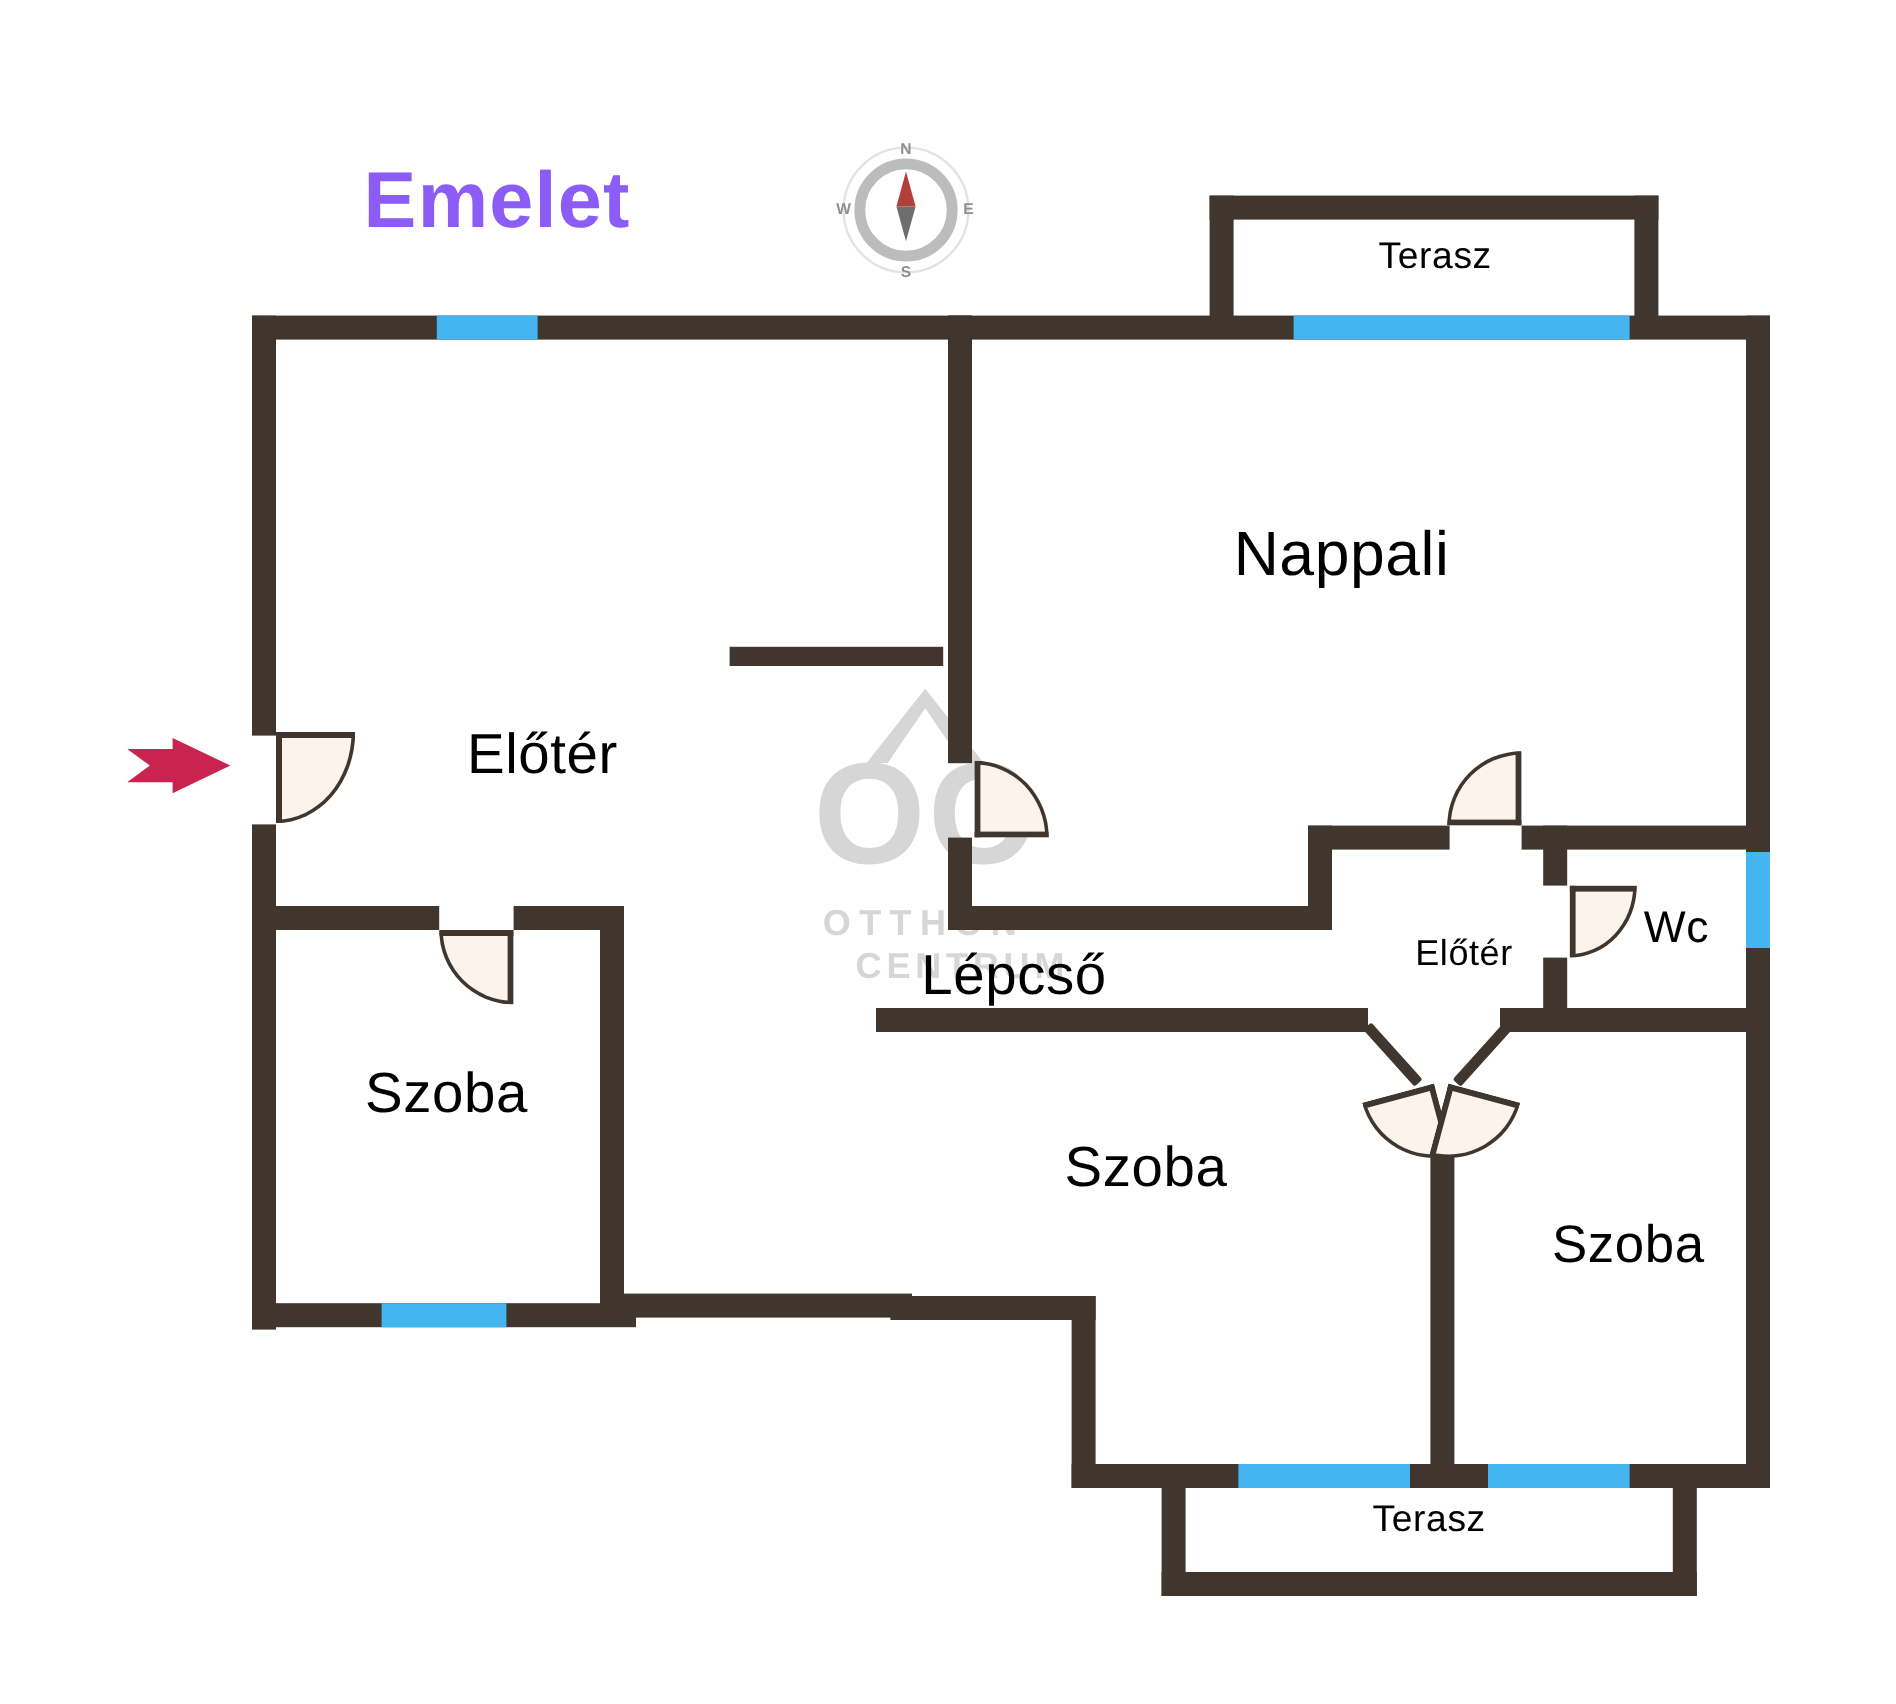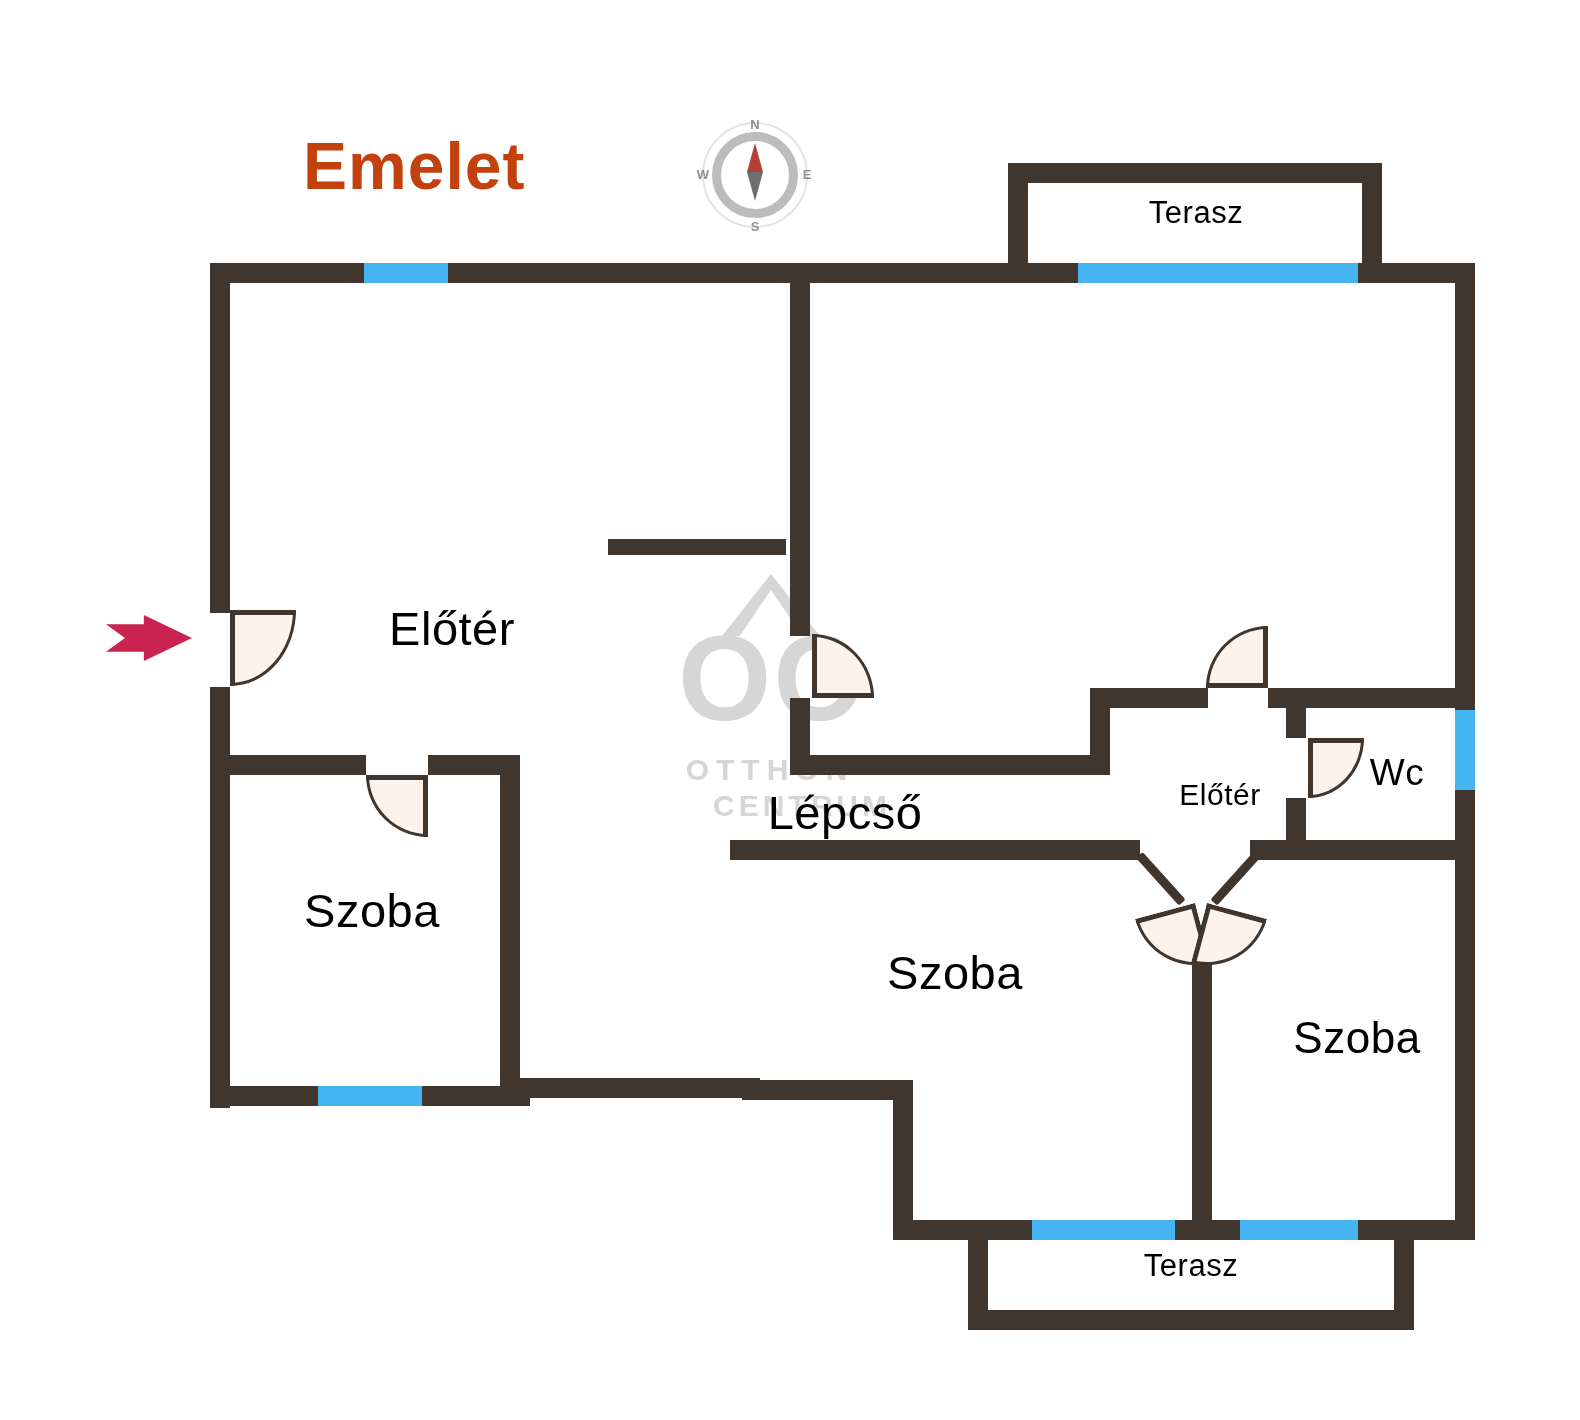--- a/index.html
+++ b/index.html
@@ -18,21 +18,21 @@
   .leaf{position:absolute;background:var(--wall,#40362d);z-index:5;border-radius:2px}
 
   .room-label{position:absolute;transform:translate(-50%,-50%);font-weight:400;color:var(--label,#000);z-index:6;white-space:nowrap;letter-spacing:.5px}
   .lbl-lg{font-size:52px}
   .lbl-md{font-size:47px}
   .lbl-md44{font-size:44px}
   .lbl-wc{font-size:37px}
   .lbl-sm{font-size:31px}
   .lbl-xs{font-size:30px}
 
-  .title{position:absolute;left:303px;top:128px;font-size:66px;font-weight:700;color:#c2410c;z-index:7;letter-spacing:1px}
+  .title{position:absolute;left:303px;top:128px;font-size:66px;font-weight:700;color:#8b5cf6;z-index:7;letter-spacing:1px}
 
   .arrow{position:absolute;left:106px;top:615px;width:86px;height:46px;background:var(--entrance-arrow,#c92350);
     clip-path:polygon(0 20%,44% 20%,44% 0,100% 50%,44% 100%,44% 80%,0 80%,22% 50%);z-index:7}
 
   .compass{position:absolute;left:697px;top:117px;width:116px;height:116px;z-index:7}
   .compass .ring2{position:absolute;left:5px;top:5px;width:106px;height:106px;border:2px solid #e3e3e3;border-radius:50%}
   .compass .ring{position:absolute;left:15px;top:15px;width:86px;height:86px;border:9px solid #bcbcbc;border-radius:50%}
   .compass .nt{position:absolute;left:50px;top:26px;width:0;height:0;border-left:8px solid transparent;border-right:8px solid transparent;border-bottom:29px solid #b04038}
   .compass .nb{position:absolute;left:50px;top:55px;width:0;height:0;border-left:8px solid transparent;border-right:8px solid transparent;border-top:29px solid #6e6e6e}
   .compass .pt{position:absolute;font-size:13px;font-weight:700;color:#8f8f8f;transform:translate(-50%,-50%)}
@@ -113,20 +113,21 @@
     <div class="ring"></div>
     <div class="nt"></div>
     <div class="nb"></div>
     <span class="pt" style="left:58px;top:7px">N</span>
     <span class="pt" style="left:110px;top:57px">E</span>
     <span class="pt" style="left:58px;top:109px">S</span>
     <span class="pt" style="left:6px;top:57px">W</span>
   </div>
 
   <div class="room-label lbl-sm" style="left:1196px;top:213px">Terasz</div>
+  <div class="room-label lbl-lg" style="left:1118px;top:462px">Nappali</div>
   <div class="room-label lbl-md" style="left:452px;top:628px">Előtér</div>
   <div class="room-label lbl-md" style="left:845px;top:812px">Lépcső</div>
   <div class="room-label lbl-xs" style="left:1220px;top:795px">Előtér</div>
   <div class="room-label lbl-wc" style="left:1397px;top:773px">Wc</div>
   <div class="room-label lbl-md" style="left:372px;top:910px">Szoba</div>
   <div class="room-label lbl-md" style="left:955px;top:972px">Szoba</div>
   <div class="room-label lbl-md44" style="left:1357px;top:1038px">Szoba</div>
   <div class="room-label lbl-sm" style="left:1191px;top:1266px">Terasz</div>
 
 </div>

